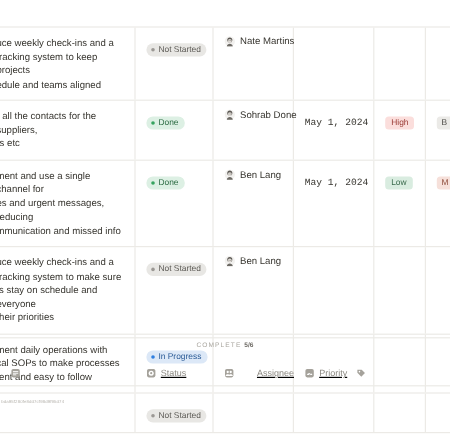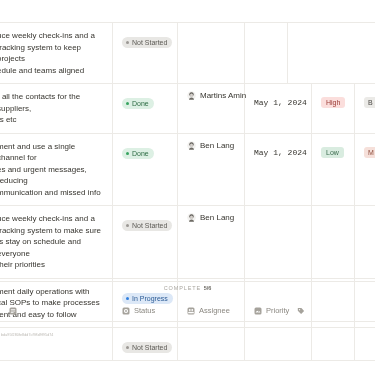--- a/index.html
+++ b/index.html
@@ -67,26 +67,26 @@
   
   .footer-sep{position:absolute;left:0;top:281px;width:375px;height:1px;background:#eceae6;}
   .complete{
     position:absolute;left:0;top:285px;width:375px;text-align:center;
     font-size:5.5px;letter-spacing:.9px;color:#a9a69f;text-transform:uppercase;
   }
   .complete b{color:#6f6c66;font-weight:700;letter-spacing:0;}
 
   .colheader{
     position:absolute;left:0;top:300px;width:375px;height:21px;
-    display:flex;align-items:center;border-bottom:1px solid #eceae6;
+    display:flex;align-items:center;border-bottom:1px solid #eceae6;text-decoration:underline;
   }
   .hcell{box-sizing:border-box;display:flex;align-items:center;gap:4px;padding-left:9px;}
   .h-title{width:113px;flex:0 0 113px;}
   .h-status{width:65px;flex:0 0 65px;}
-  .h-assignee{width:67px;flex:0 0 67px;}
+  .h-assignee{width:67px;flex:0 0 67px;justify-content:space-between;}
   .h-due{width:67px;flex:0 0 67px;}
   .h-priority{width:43px;flex:0 0 43px;align-items:flex-end;}
   .h-tag{width:20px;flex:0 0 20px;}
   .hicon{width:8px;height:8px;flex:0 0 8px;display:block;}
   .hlabel{font-size:7.5px;color:#8b8881;white-space:nowrap;}
 
   .hash{
     position:absolute;left:1px;top:333px;
     font-size:3.6px;letter-spacing:.1px;color:#b9b6b0;white-space:nowrap;
     font-family:"Liberation Sans","DejaVu Sans",sans-serif;
@@ -101,20 +101,33 @@
       <div class="row">
         <div class="cell c-title">
           <div class="title-text">uce weekly check-ins and a
  tracking system to keep projects
 edule and teams aligned</div>
         </div>
         <div class="cell c-status"><span class="pill pill-notstarted">
             <i class="dot"></i>
             <span>Not Started</span>
           </span></div>
+        <div class="cell c-assignee">
+          <span class="assignee">
+            <svg class="avatar" viewBox="0 0 20 20">
+              <circle cx="10" cy="10" r="9.5" fill="#f2f1ef"></circle>
+              <path d="M10 2.6c3 0 4.7 1.8 4.7 4.4 0 2.1-.9 3.6-1.8 4.4H7.1C6.2 10.6 5.3 9.1 5.3 7c0-2.6 1.7-4.4 4.7-4.4z" fill="#5d5a55"></path>
+              <circle cx="10" cy="9.1" r="3.6" fill="#ddd9d4"></circle>
+              <circle cx="8.6" cy="8.7" r=".65" fill="#55524d"></circle>
+              <circle cx="11.4" cy="8.7" r=".65" fill="#55524d"></circle>
+              <path d="M4.4 19.5c.5-3.3 2.8-5 5.6-5s5.1 1.7 5.6 5z" fill="#6d6a64"></path>
+            </svg>
+            <span class="assignee-name">Nate Martins</span>
+          </span>
+        </div>
         <div class="cell c-due"></div>
         <div class="cell c-priority"></div>
         <div class="cell c-tag"></div>
       </div>
       <div class="row">
         <div class="cell c-title">
           <div class="title-text">r all the contacts for the suppliers,
 rs etc</div>
         </div>
         <div class="cell c-status"><span class="pill pill-done">
@@ -124,21 +137,21 @@
         <div class="cell c-assignee">
           <span class="assignee">
             <svg class="avatar" viewBox="0 0 20 20">
               <circle cx="10" cy="10" r="9.5" fill="#f2f1ef"></circle>
               <path d="M10 2.6c3 0 4.7 1.8 4.7 4.4 0 2.1-.9 3.6-1.8 4.4H7.1C6.2 10.6 5.3 9.1 5.3 7c0-2.6 1.7-4.4 4.7-4.4z" fill="#5d5a55"></path>
               <circle cx="10" cy="9.1" r="3.6" fill="#ddd9d4"></circle>
               <circle cx="8.6" cy="8.7" r=".65" fill="#55524d"></circle>
               <circle cx="11.4" cy="8.7" r=".65" fill="#55524d"></circle>
               <path d="M4.4 19.5c.5-3.3 2.8-5 5.6-5s5.1 1.7 5.6 5z" fill="#6d6a64"></path>
             </svg>
-            <span class="assignee-name">Martins Amin</span>
+            <span class="assignee-name">Sohrab Done</span>
           </span>
         </div>
         <div class="cell c-due"><span class="due-text">May 1, 2024</span></div>
         <div class="cell c-priority"><span class="prio prio-High">High</span></div>
         <div class="cell c-tag"><span class="tagchip tag-gray">B</span></div>
       </div>
       <div class="row">
         <div class="cell c-title">
           <div class="title-text">ment and use a single channel for
 es and urgent messages, reducing

